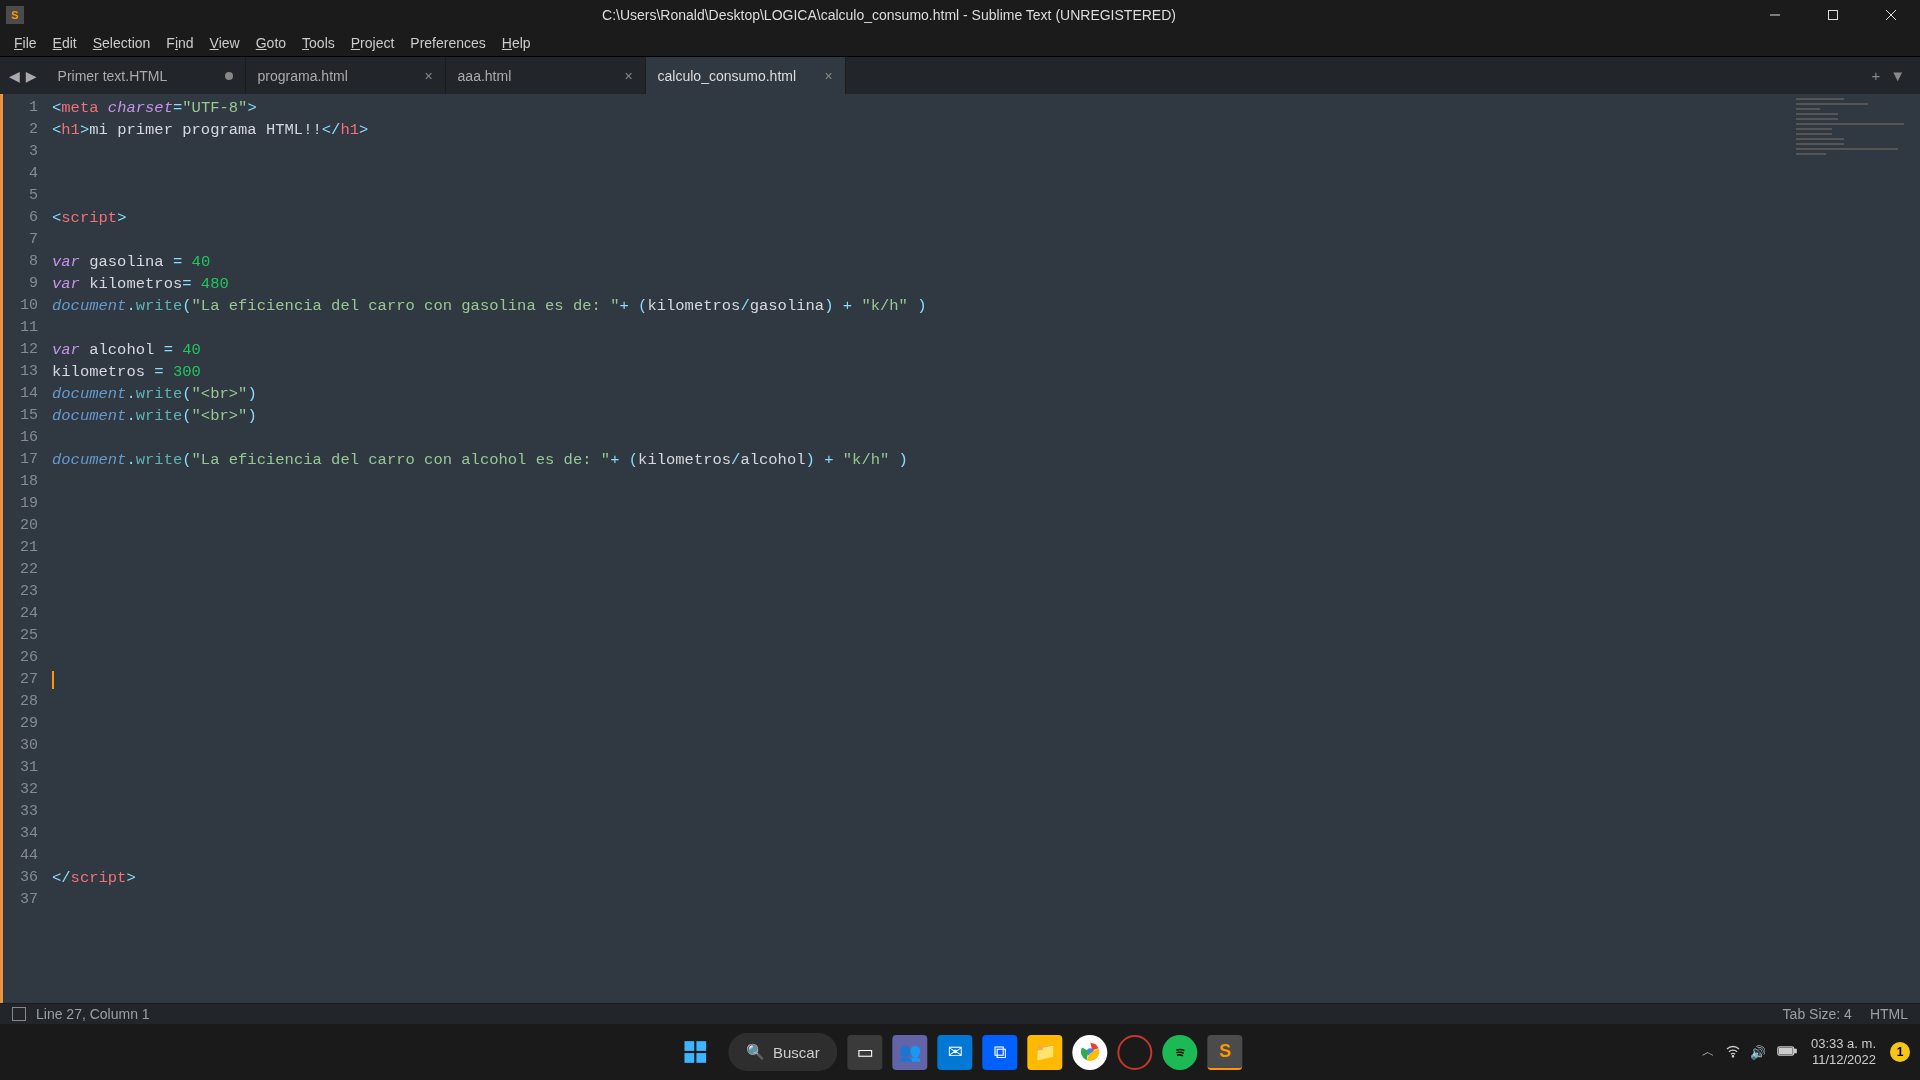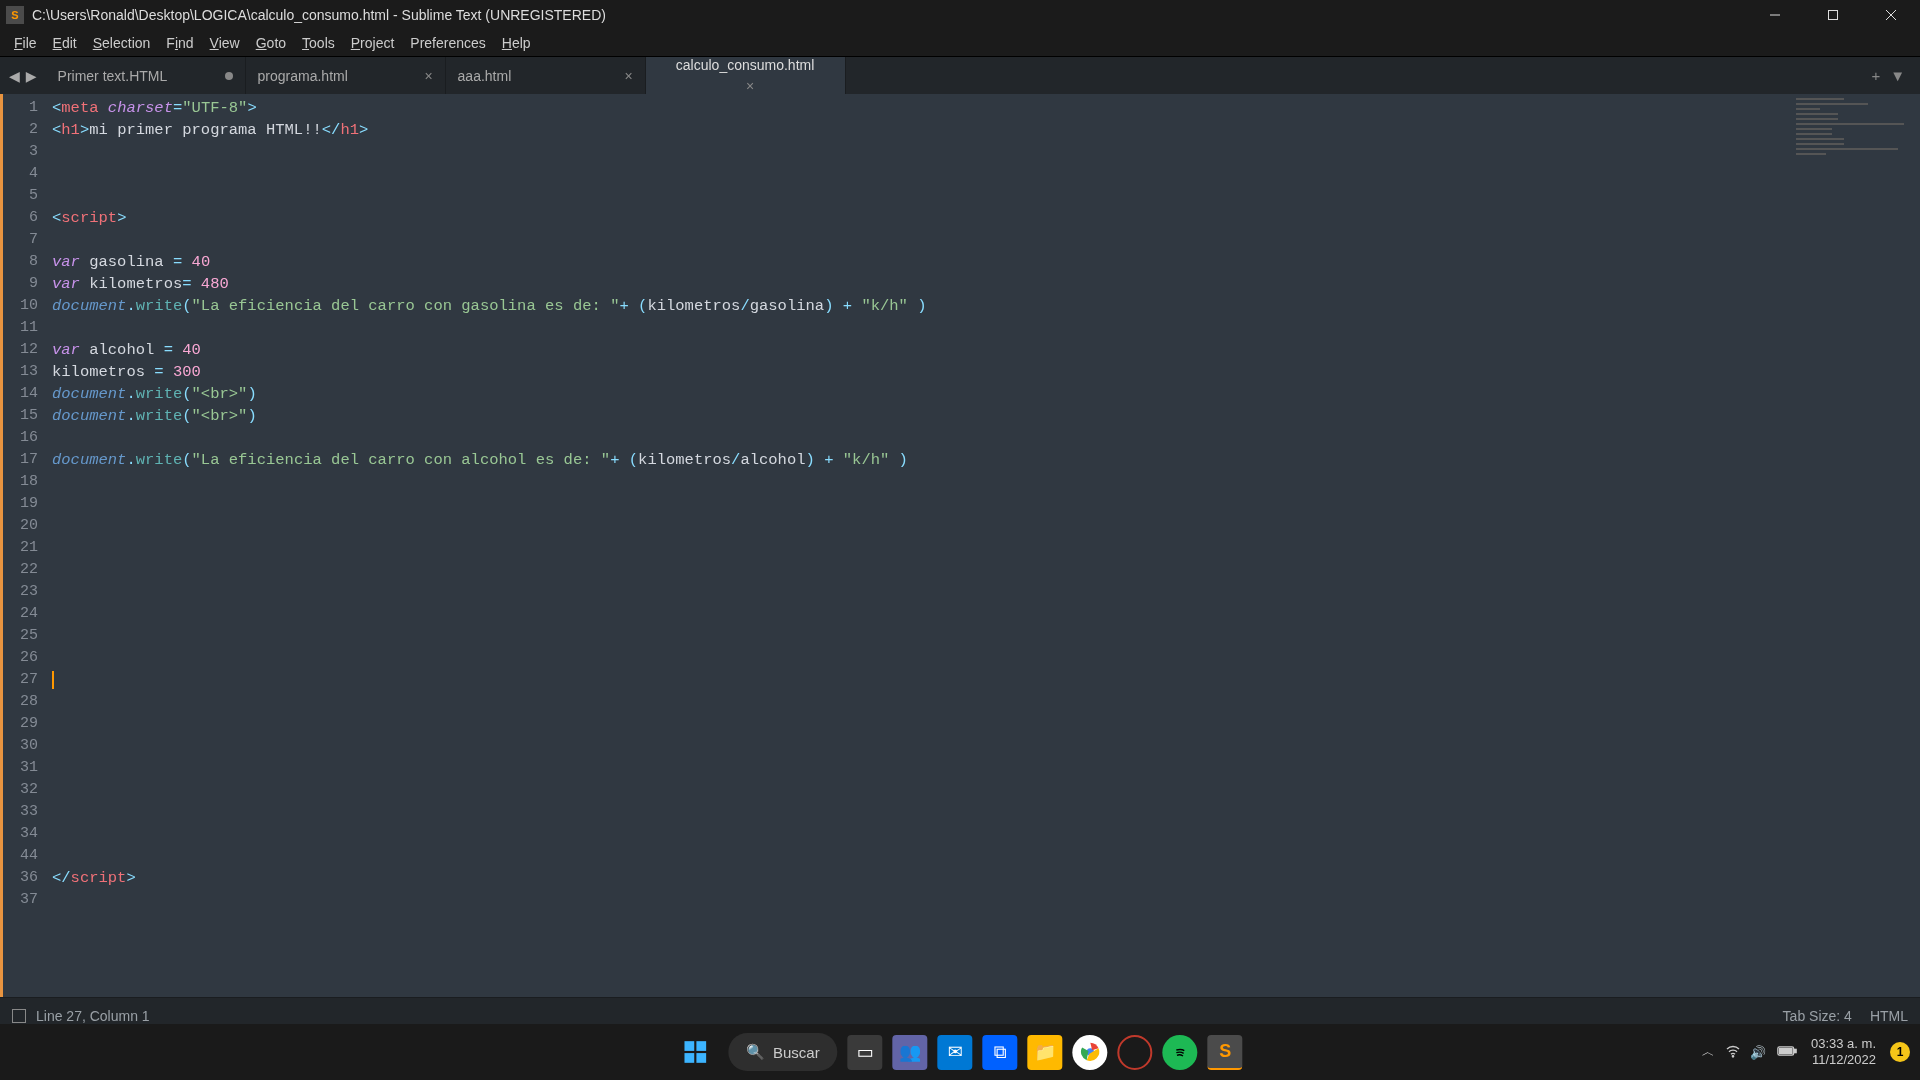--- a/index.html
+++ b/index.html
@@ -1,55 +1,55 @@
 <!DOCTYPE html>
 <html><head>
 <meta charset="utf-8">
 <style>
 * { margin: 0; padding: 0; box-sizing: border-box; }
 html, body { width: 1920px; height: 1080px; overflow: hidden; font-family: "Segoe UI", Tahoma, sans-serif; background: #000; }
 .window { width: 1920px; height: 1080px; display: flex; flex-direction: column; background: #303841; }
 .titlebar { height: 30px; background: #1b1b1b; display: flex; align-items: center; color: #ddd; font-size: 14px; }
 .titlebar .app-icon { width: 18px; height: 18px; background: #4b4b4b; margin: 0 8px 0 6px; display: flex; align-items: center; justify-content: center; font-size: 11px; color: #ff9800; font-weight: bold; }
-.titlebar .title-text { flex: 1; }
+.titlebar .title-text { flex: 1; text-align: center; }
 .win-controls { display: flex; }
 .win-btn { width: 58px; height: 30px; display: flex; align-items: center; justify-content: center; color: #ddd; }
 .win-btn svg { width: 12px; height: 12px; stroke: #ddd; stroke-width: 1; fill: none; }
 .menubar { height: 26px; background: #1b1b1b; display: flex; align-items: center; padding-left: 6px; }
 .menu-item { color: #ccc; font-size: 14px; padding: 2px 8px; cursor: default; }
 .menu-item u { text-decoration: underline; }
 .tabbar { height: 38px; background: #22262a; display: flex; align-items: stretch; border-top: 1px solid #000; }
 .nav-arrows { display: flex; align-items: center; padding: 0 6px; }
 .nav-arrow { color: #aaa; padding: 0 3px; font-size: 14px; }
 .tab { display: flex; align-items: center; min-width: 200px; padding: 0 12px; color: #aaa; font-size: 14px; border-right: 1px solid #1a1d20; position: relative; }
-.tab.active { background: #303841; color: #ddd; flex-direction: column; }
+.tab.active { background: #303841; color: #ddd; }
 .tab .tab-label { flex: 1; }
 .tab .tab-close { color: #888; font-size: 14px; padding-left: 10px; }
 .tab .tab-dirty { width: 8px; height: 8px; border-radius: 50%; background: #888; margin-left: 10px; }
 .tab-actions { margin-left: auto; display: flex; align-items: center; padding-right: 10px; color: #888; }
 .tab-act { padding: 0 5px; font-size: 15px; }
 .editor { flex: 1; display: flex; background: #303841; position: relative; overflow: hidden; }
 .gutter { width: 52px; background: #303841; border-left: 3px solid #e89440; padding-top: 3px; }
 .line-num { color: #848b95; font-family: Consolas, "Courier New", monospace; font-size: 15px; text-align: right; padding-right: 14px; line-height: 22px; height: 22px; }
 .code { flex: 1; padding-top: 3px; font-family: Consolas, "Courier New", monospace; font-size: 15.5px; line-height: 22px; color: #d4d8df; white-space: pre; position: relative; }
 .code .row { height: 22px; }
 .cursor { display: inline-block; width: 0; height: 18px; border-left: 2px solid #ff9800; vertical-align: middle; }
 .tk-tag { color: #f07178; }
 .tk-attr { color: #c792ea; font-style: italic; }
 .tk-punc { color: #89ddff; }
 .tk-str { color: #99c794; }
-.tk-num { color: #f9a8d4; }
+.tk-num { color: #22c55e; }
 .tk-ident { color: #d4d8df; }
 .tk-fn { color: #5fb3b3; }
 .tk-obj { color: #6699cc; font-style: italic; }
 .tk-var { color: #c792ea; font-style: italic; }
 .tk-text { color: #d4d8df; }
 .minimap { position: absolute; top: 4px; right: 4px; width: 120px; height: 80px; pointer-events: none; }
 .minimap div { background: #555; height: 2px; margin-bottom: 3px; }
-.statusbar { height: 27px; background: #22262a; display: flex; align-items: flex-end; color: #9aa0a6; font-size: 14px; padding: 0 12px; border-top: 1px solid #1a1d20; }
+.statusbar { height: 21px; background: #22262a; display: flex; align-items: center; color: #9aa0a6; font-size: 14px; padding: 0 12px; border-top: 1px solid #1a1d20; }
 .statusbar .sb-left { display: flex; align-items: center; gap: 10px; }
 .statusbar .sb-icon { width: 14px; height: 14px; border: 1px solid #888; }
 .statusbar .sb-right { margin-left: auto; display: flex; gap: 18px; }
 .taskbar { height: 56px; background: #1a1a1a; display: flex; align-items: center; position: relative; }
 .task-center { position: absolute; left: 50%; transform: translateX(-50%); display: flex; align-items: center; gap: 10px; }
 .task-icon { width: 35px; height: 35px; border-radius: 4px; display: flex; align-items: center; justify-content: center; font-size: 18px; color: #fff; }
 .search-pill { background: #2e2e2e; border-radius: 20px; height: 38px; display: flex; align-items: center; padding: 0 18px; color: #ccc; font-size: 15px; gap: 8px; margin-left: 6px; }
 .tray { position: absolute; right: 10px; display: flex; align-items: center; gap: 14px; color: #ccc; font-size: 13px; }
 .tray-time { text-align: right; line-height: 16px; font-size: 13px; }
 .tray-icons { display: flex; gap: 10px; align-items: center; }

